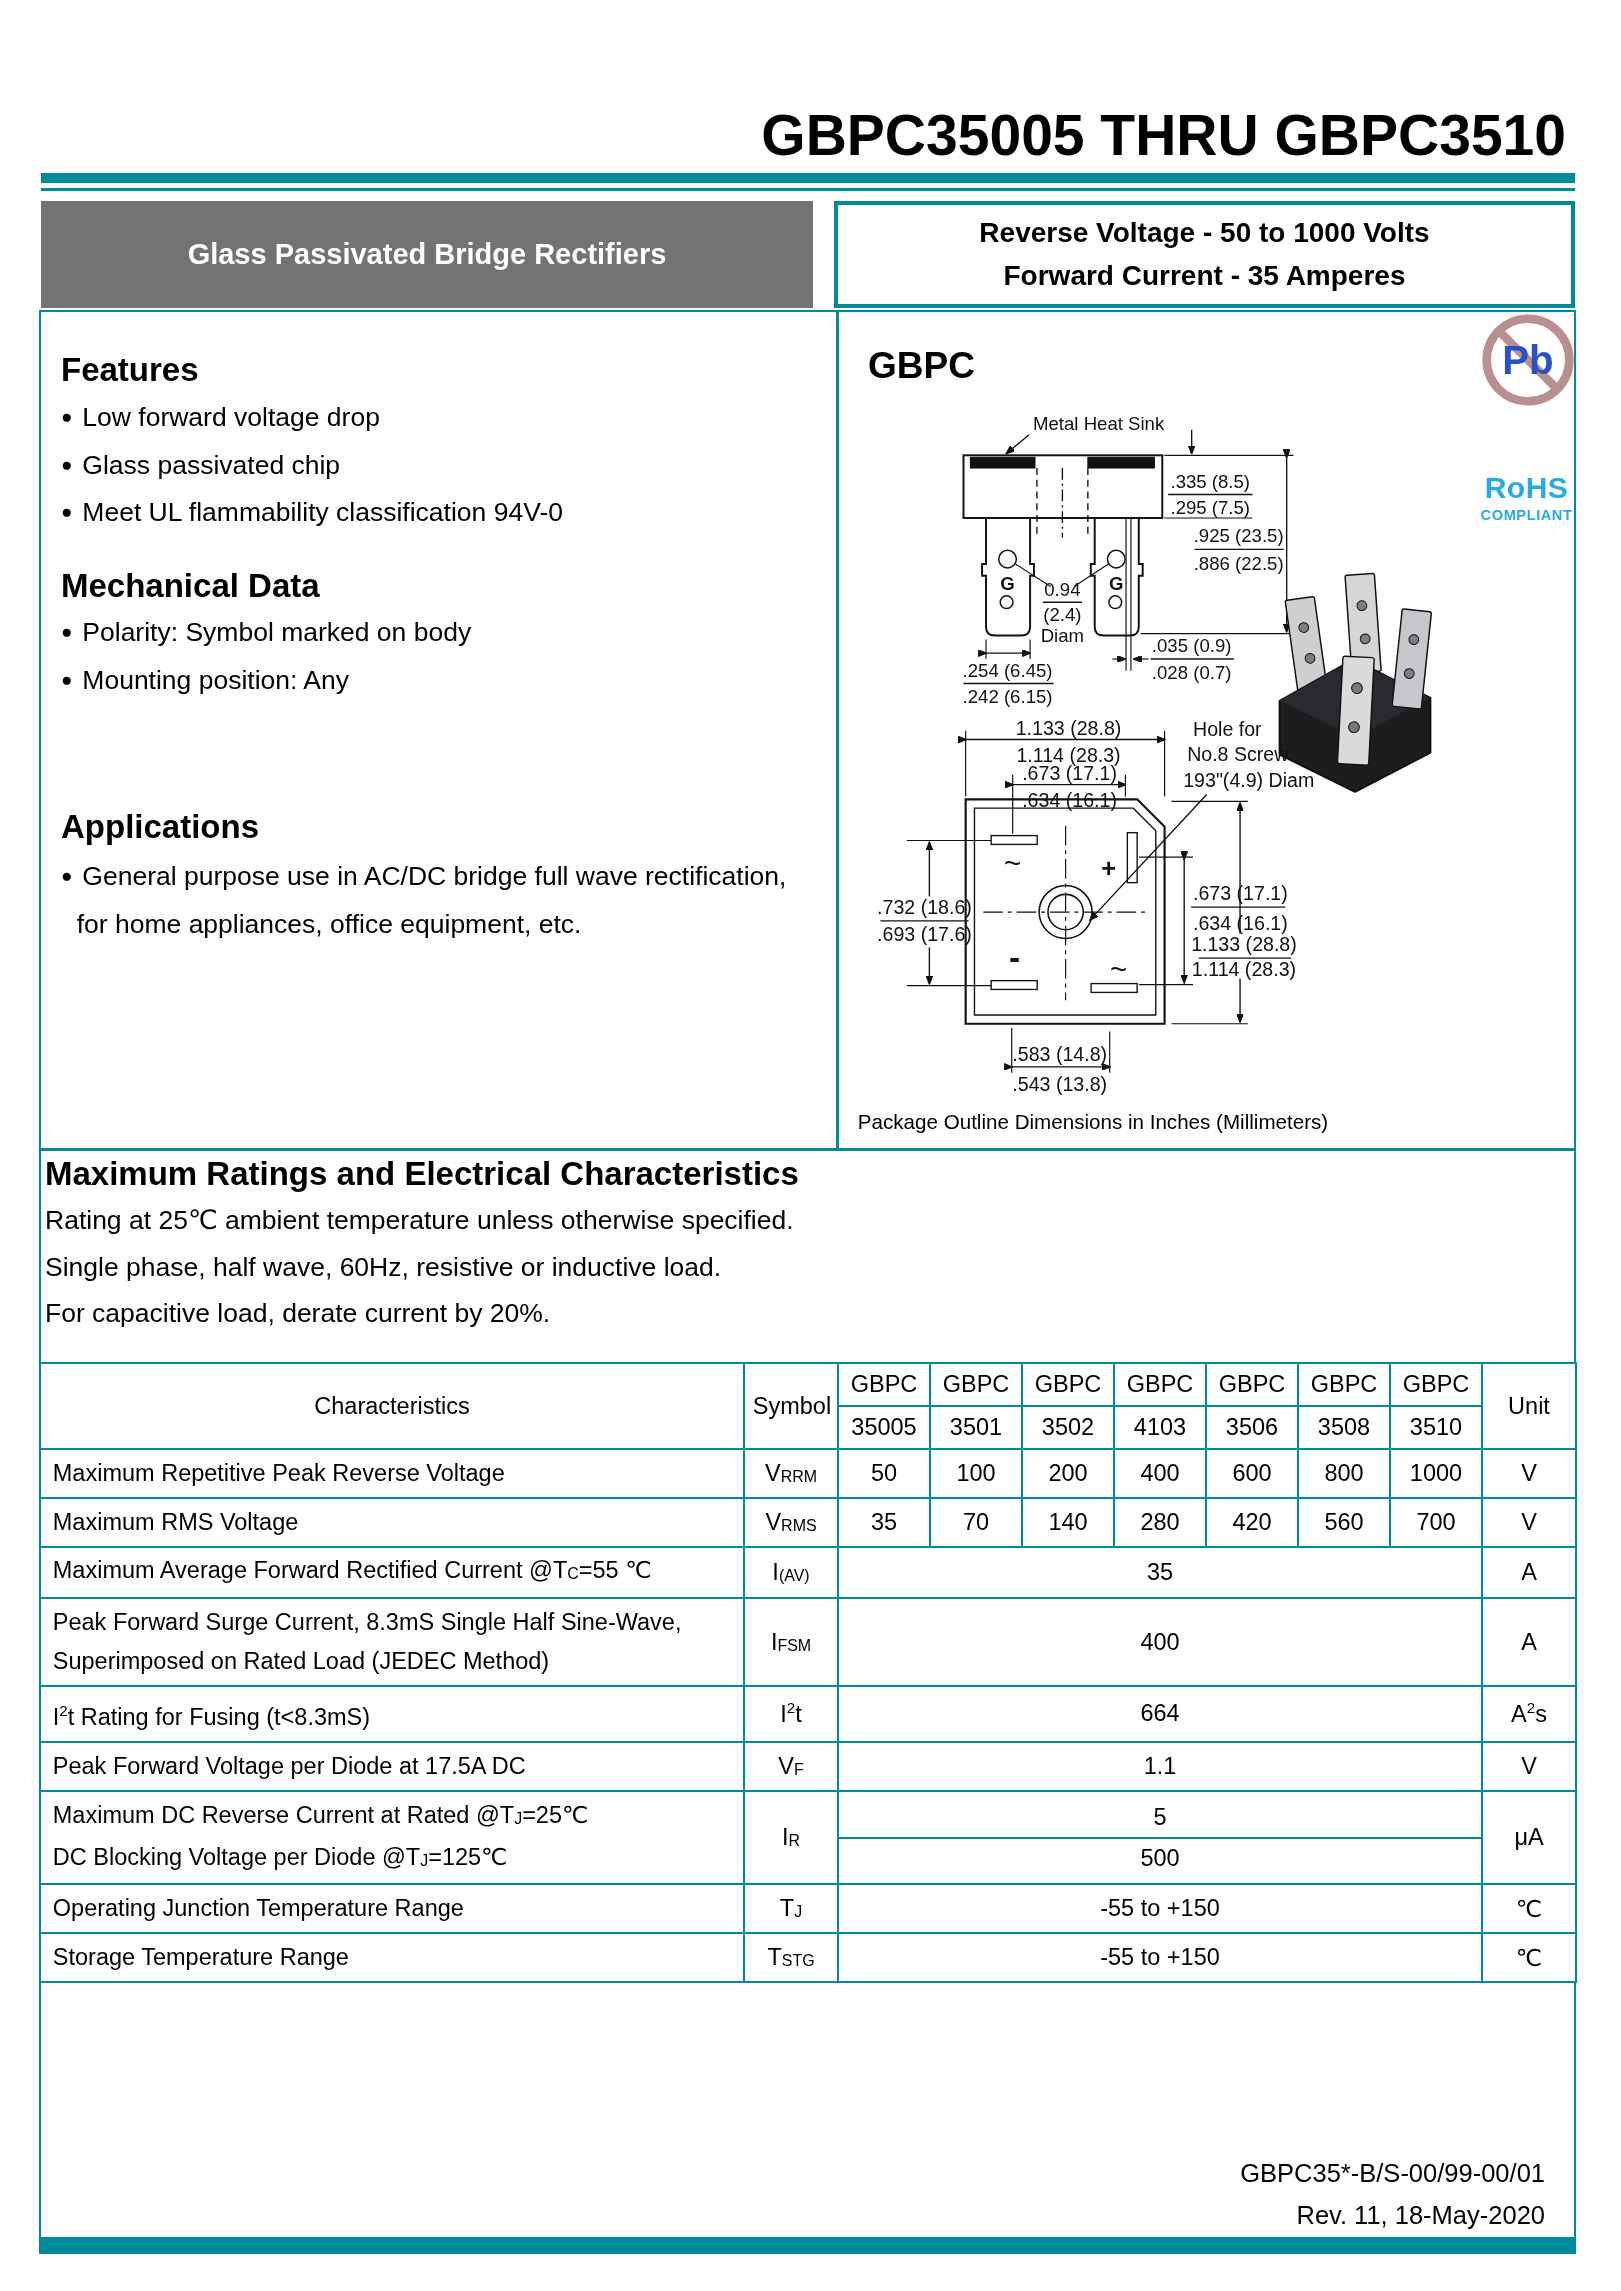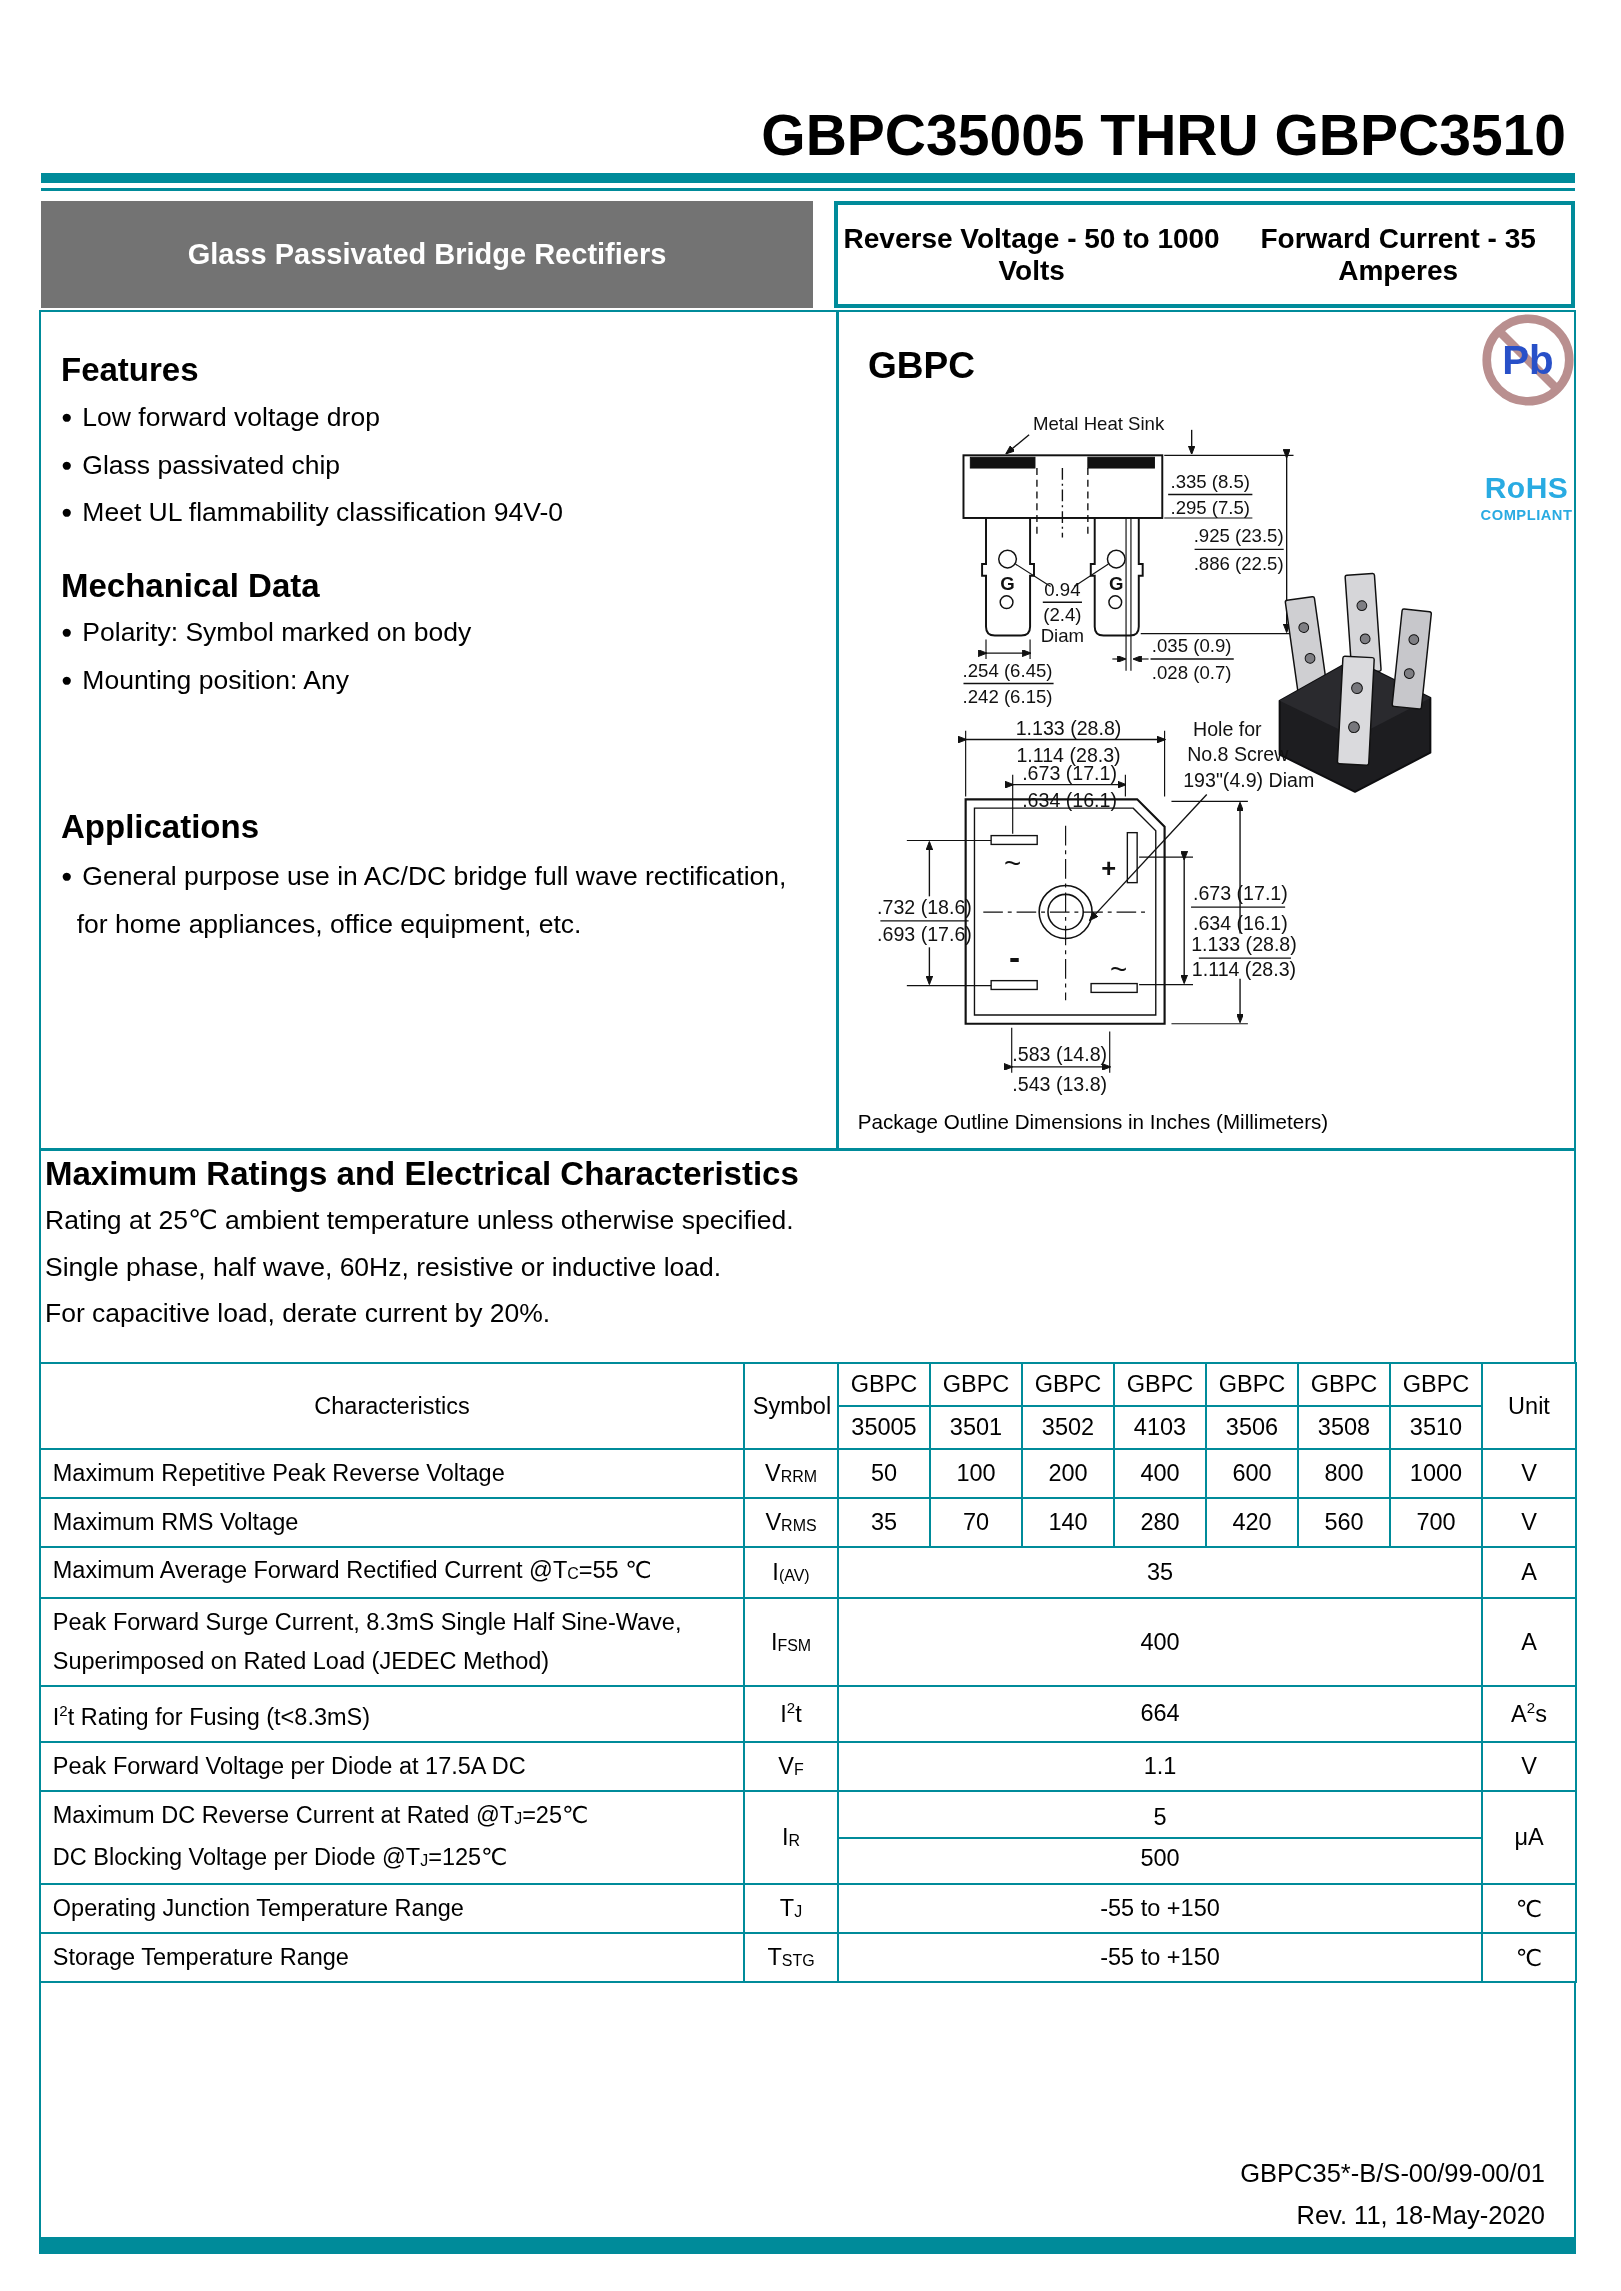--- a/index.html
+++ b/index.html
@@ -13,21 +13,21 @@
   .rule-thick { position:absolute; left:41px; top:173px; width:1534px; height:9.8px; background:#008b9a; }
   .rule-thin  { position:absolute; left:41px; top:188px; width:1534px; height:2.9px;  background:#008b9a; }
 
   
   .hdr-left {
     position:absolute; left:41px; top:201px; width:772px; height:107px; background:#737373;
     color:#fff; font-size:29px; font-weight:bold; display:flex; align-items:center; justify-content:center;
   }
   .hdr-right {
     position:absolute; left:834px; top:201px; width:741px; height:107px; box-sizing:border-box;
-    border:4.9px solid #008b9a; display:flex; flex-direction:row; justify-content:space-evenly;
+    border:4.9px solid #008b9a; display:flex; flex-direction:column; justify-content:space-evenly;
     align-items:center; font-size:28px; font-weight:bold; text-align:center;
   }
 
   
   .content-box { position:absolute; left:39px; top:310px; width:1537px; height:1929px; box-sizing:border-box; border:2.9px solid #008b9a; }
   .v-div { position:absolute; left:836px; top:310px; width:2.9px; height:841px; background:#008b9a; }
   .h-div { position:absolute; left:39px; top:1148px; width:1537px; height:2.9px; background:#008b9a; }
 
   .sec-heading { position:absolute; font-size:33px; font-weight:bold; }
   .blist { position:absolute; font-size:26.5px; }

